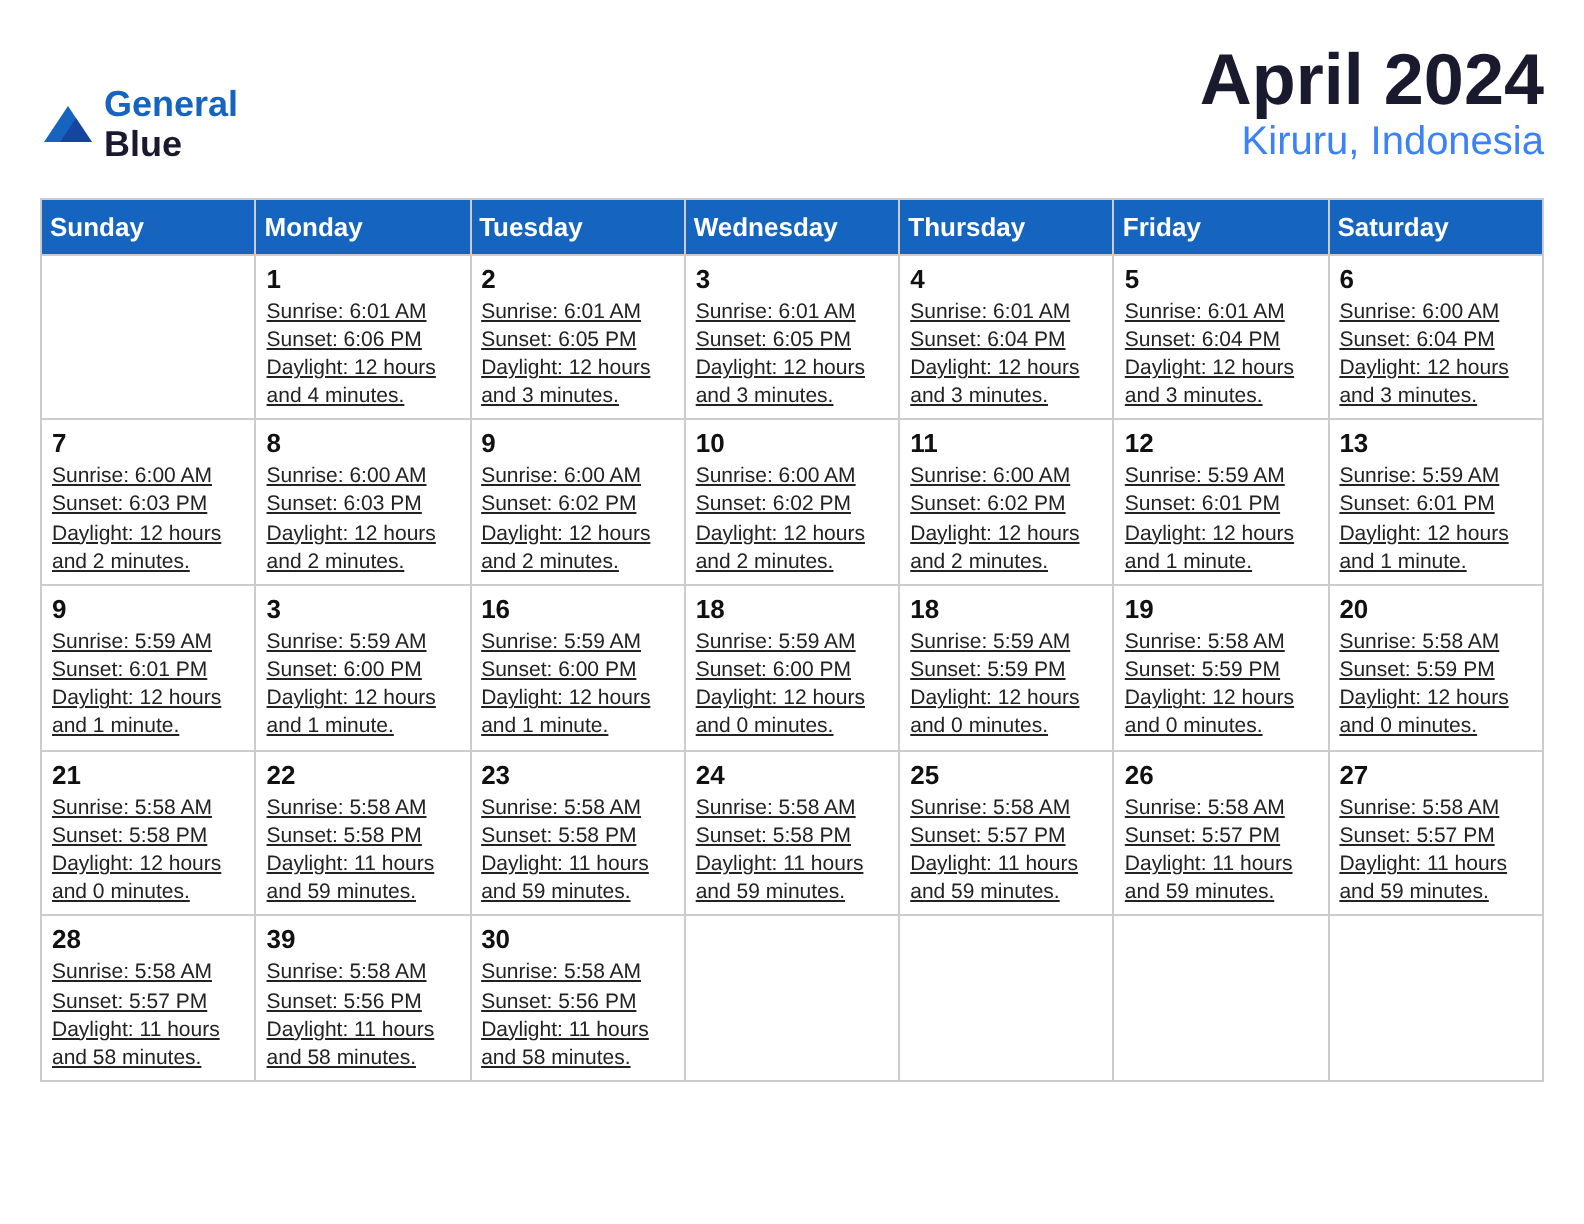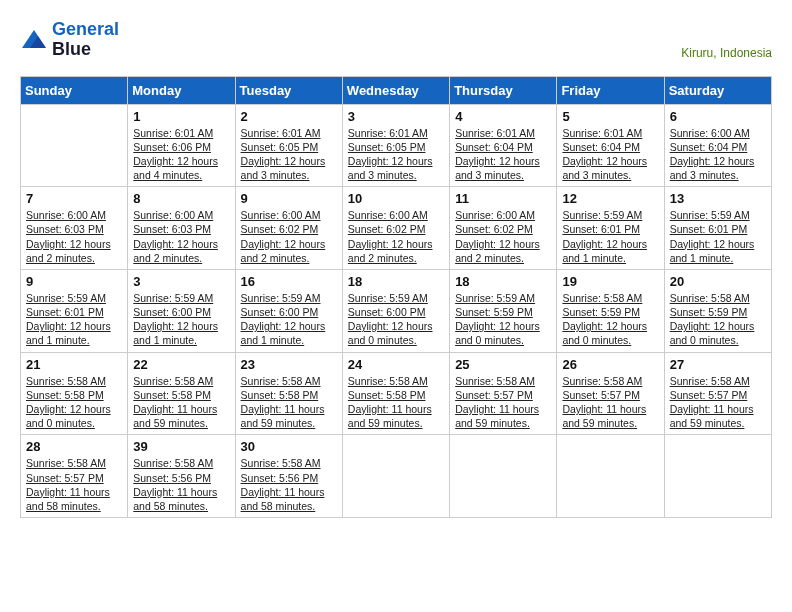--- a/index.html
+++ b/index.html
@@ -33,22 +33,22 @@
       height: 24px;
     }
     .title-block { text-align: right; }
     .month-title {
       font-size: 36px;
       font-weight: bold;
       color: #1a1a2e;
       line-height: 1.1;
     }
     .subtitle {
-      font-size: 12px;
-      color: #4d7c0f;
+      font-size: 20px;
+      color: #3b82f6;
     }
     .calendar {
       width: 100%;
       border-collapse: collapse;
       font-size: 11px;
     }
     .calendar th {
       background: #1565c0;
       color: #fff;
       padding: 6px 4px;
@@ -93,20 +93,21 @@
     <div>
       <div class="logo-text">
         <span class="logo-blue">General</span>
       </div>
       <div class="logo-text">
         <span>Blue</span>
       </div>
     </div>
   </div>
   <div class="title-block">
+    <div class="month-title">April 2024</div>
     <div class="subtitle">Kiruru, Indonesia</div>
   </div>
 </div>
 
 <table class="calendar">
   <thead>
     <tr>
     <th>Sunday</th>
         <th>Monday</th>
         <th>Tuesday</th>

